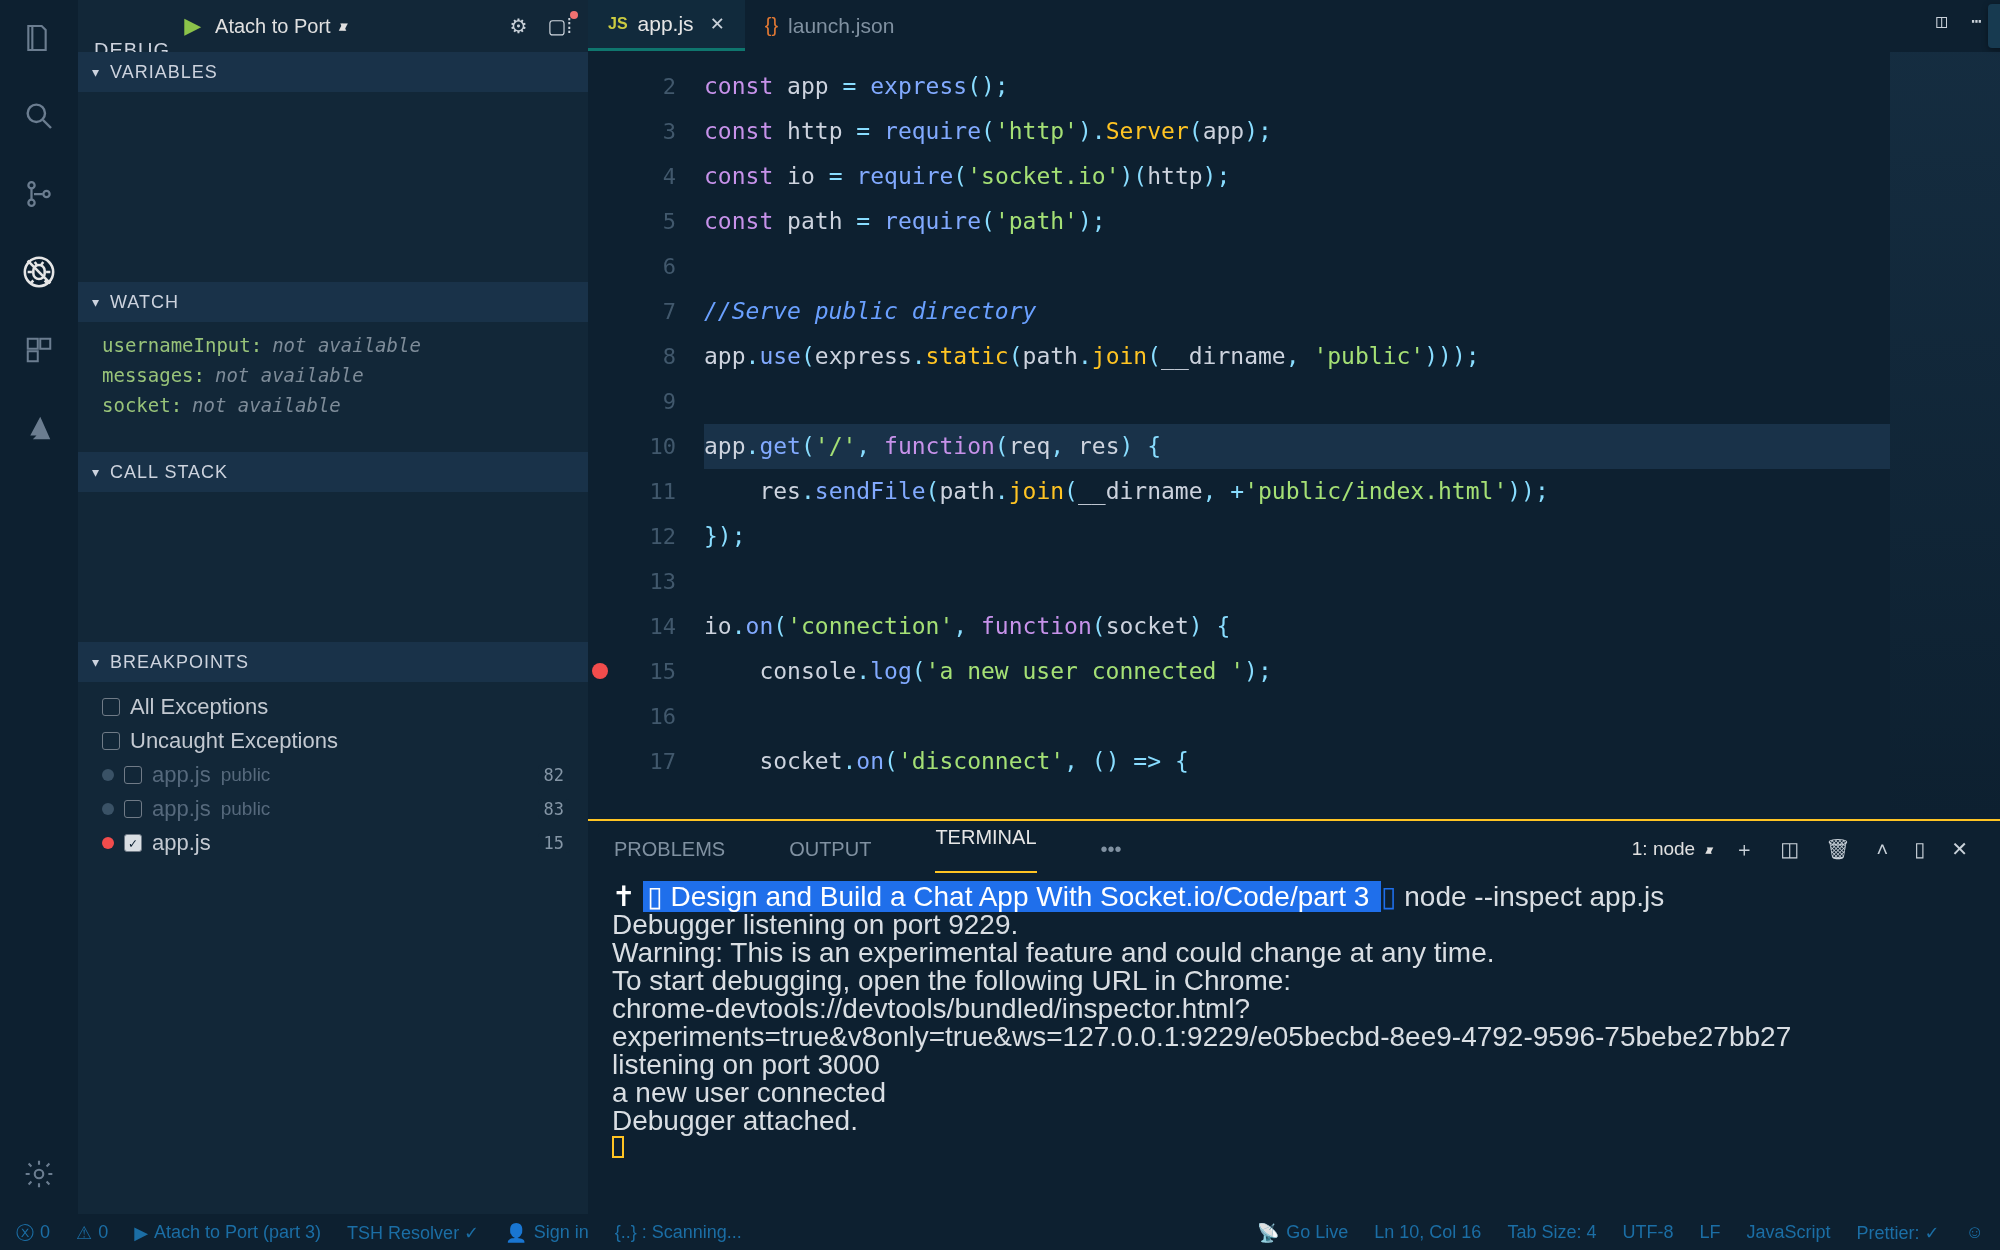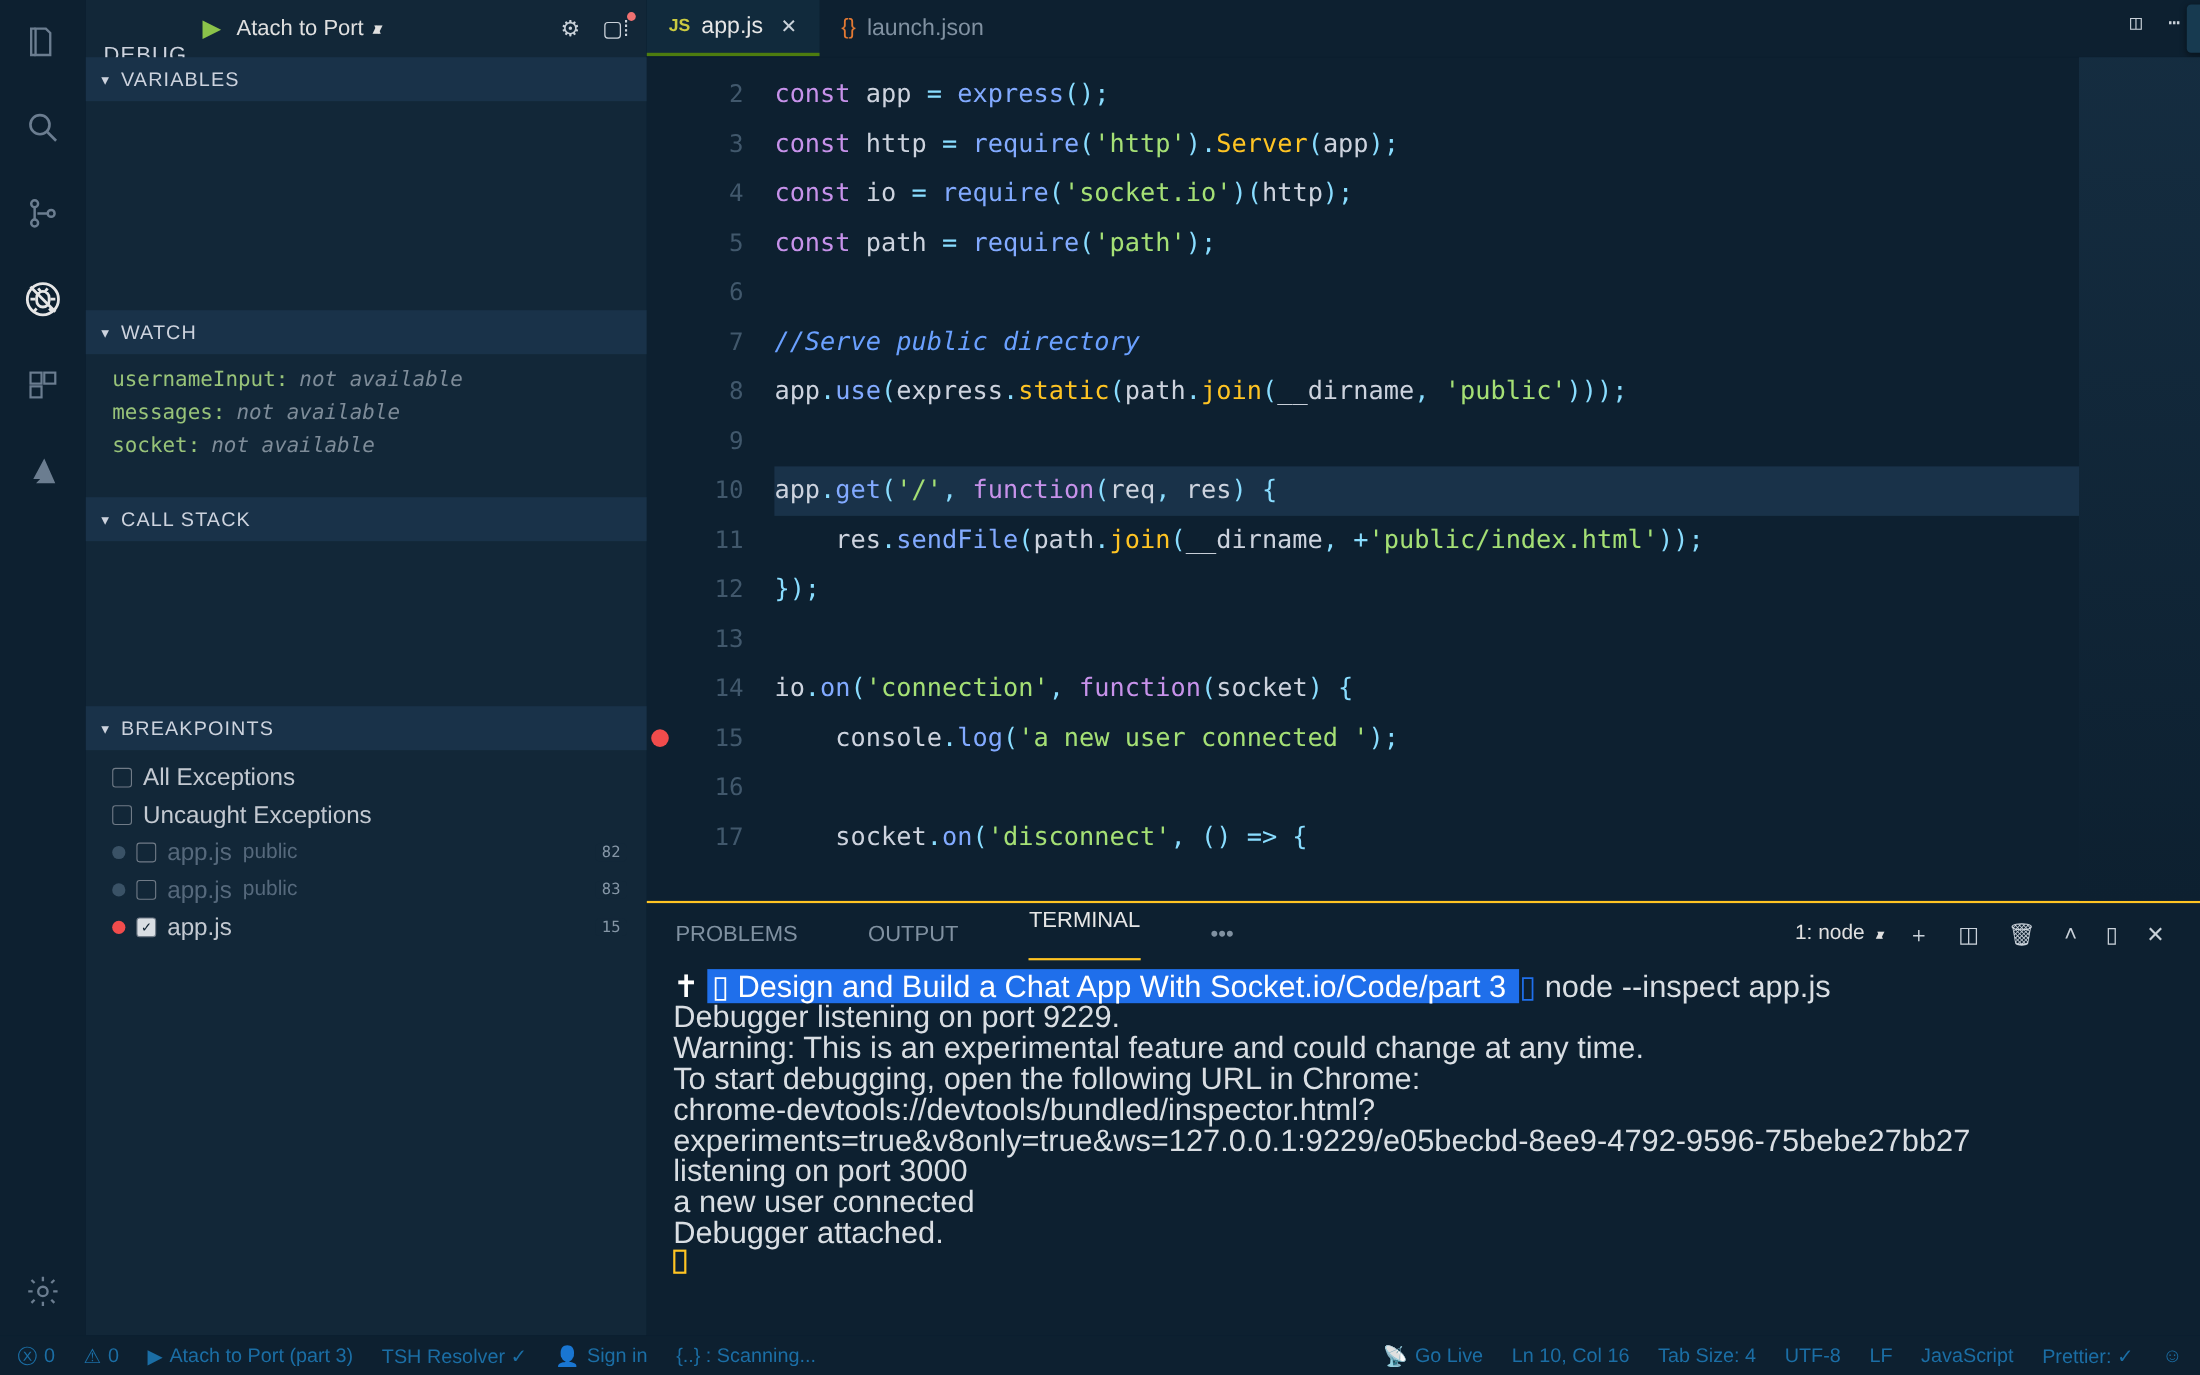--- a/index.html
+++ b/index.html
@@ -47,42 +47,42 @@
   font-size: 18px; letter-spacing: 1px; color:#cdd3de; gap:10px;
 }
 .section-title .chev { font-size:14px; color:#cdd3de;}
 .section-body { padding: 8px 12px 14px 18px; }
 .watch-item, .bp-item {
   padding: 4px 6px; font-family: "SF Mono", Menlo, monospace; font-size:19px;
   display:flex; align-items:center; gap:10px; color:#c3c9d1;
 }
 .watch-item .nm { color:#98c379; }
 .watch-item .na { color:#7e8c99; font-style: italic; }
-.bp-item .cnt { margin-left:auto; background:#122738; color:#8596a6; padding:0 6px; border-radius:4px; font-size:14px;}
+.bp-item .cnt { margin-left:auto; background:#122738; color:#8596a6; padding:0 6px; border-radius:4px; font-size:17px;}
 .bp-dot { width:12px;height:12px;border-radius:50%; }
 .bp-dot.dim { background:#3a5266; }
 .bp-dot.red { background:#f14c4c; }
 .chkbox { width:18px;height:18px;border:1.6px solid #707b87;border-radius:3px;display:inline-flex;align-items:center;justify-content:center;font-size:14px;color:#0d2030;}
 .chkbox.checked{background:#d9dee3;}
 .bp-text{font-family:-apple-system,sans-serif;font-size:22px;}
 .bp-sub{color:#6b7d90;font-family:-apple-system,sans-serif;font-size:19px;}
 .bp-dim .bp-text,.bp-dim .bp-sub{color:#56697c;}
 .sec-variables .section-body{height:190px;}
 .sec-watch .section-body{height:130px;}
 .sec-callstack .section-body{height:150px;}
 .sec-breakpoints{flex:1;}
 
 
 .editorwrap { flex:1; display:flex; flex-direction:column; min-width:0; background:#0d2030;}
 .tabs-row { height:52px; background:#0d2030; display:flex; align-items:stretch; border-bottom:1px solid #0d2030;}
 .tab {
   display:flex; align-items:center; gap:10px; padding:0 20px;
   font-family:-apple-system,sans-serif; font-size:21px; color:#8091a1; cursor:pointer;
 }
-.tab.active{ color:#e6e6e6; border-bottom:3px solid #4d7c0f; background:#112a3c;align-items:center;}
+.tab.active{ color:#e6e6e6; border-bottom:3px solid #0f766e; background:#112a3c;align-items:center;}
 .tab .jsico{ color:#cbcb41; font-weight:700; font-size:16px; font-family:sans-serif;}
 .tab .jsonico{ color:#e37933; font-size:20px;}
 .tab .close{ color:#c9d1d9; font-size:18px; margin-left:6px;}
 
 .debug-toolbar{
   position:absolute; top:4px; left:1400px; height:44px;
   background:#173a50; border-radius:4px; display:flex; align-items:center; gap:26px;
   padding:0 18px; box-shadow:0 2px 6px rgba(0,0,0,.4);
 }
 .debug-toolbar .dbt{color:#7fb7e1;font-size:22px;cursor:pointer;}

